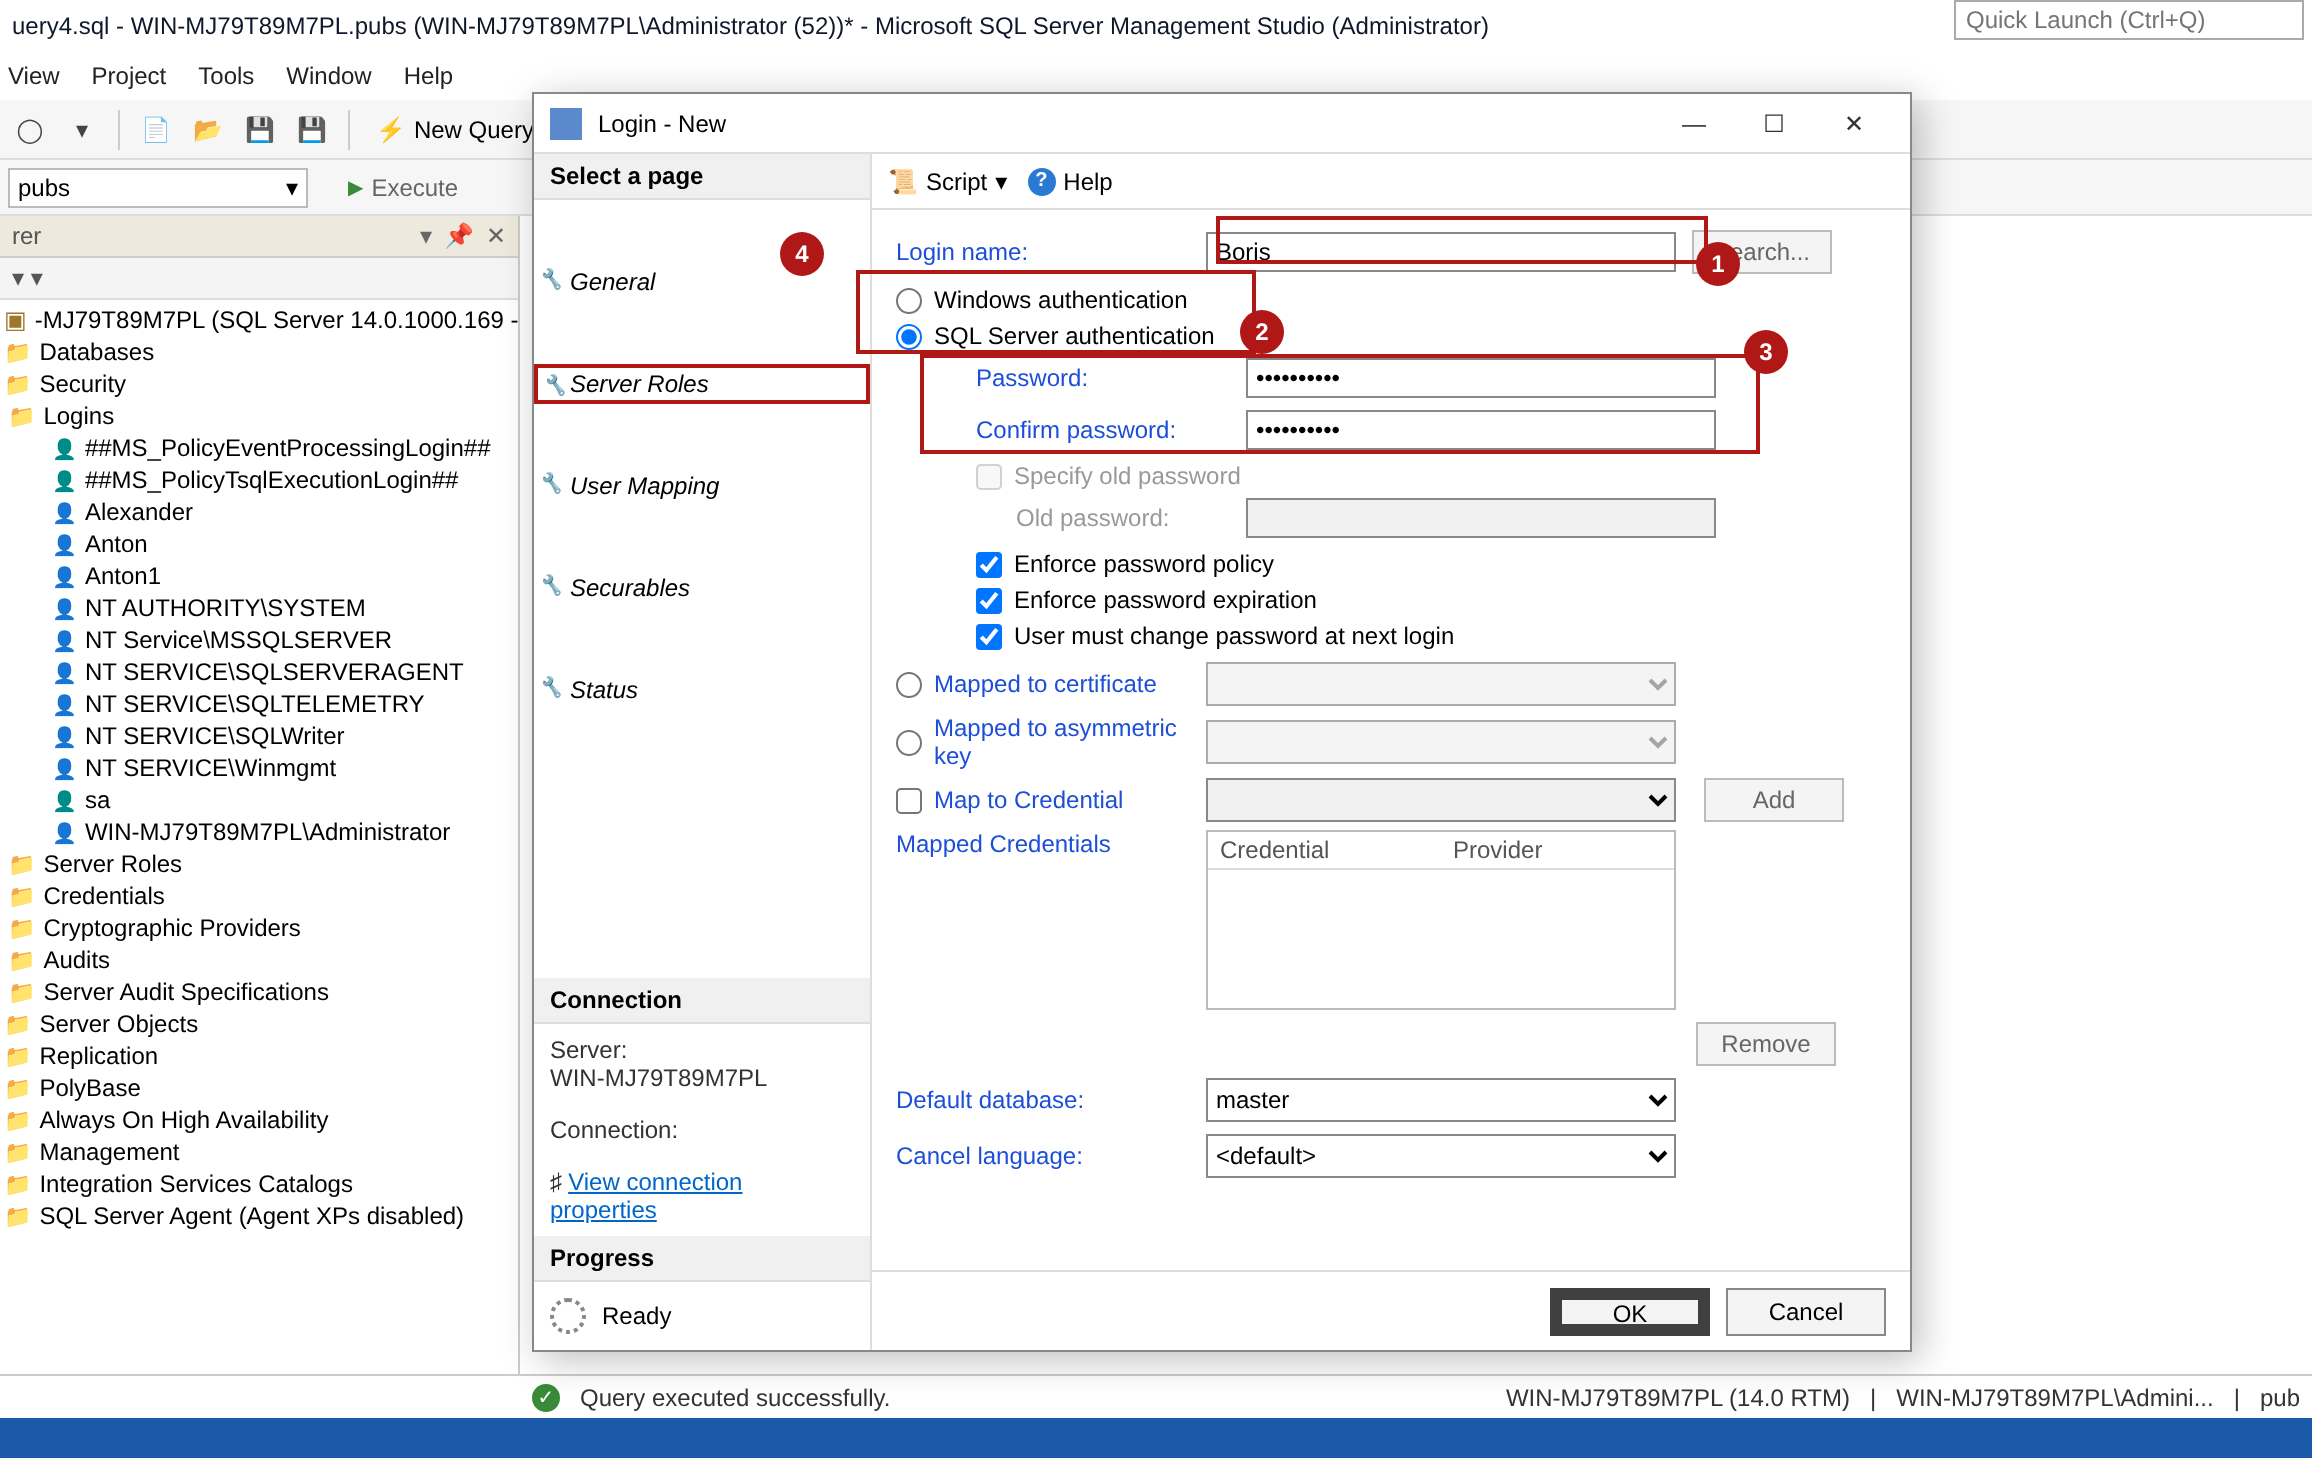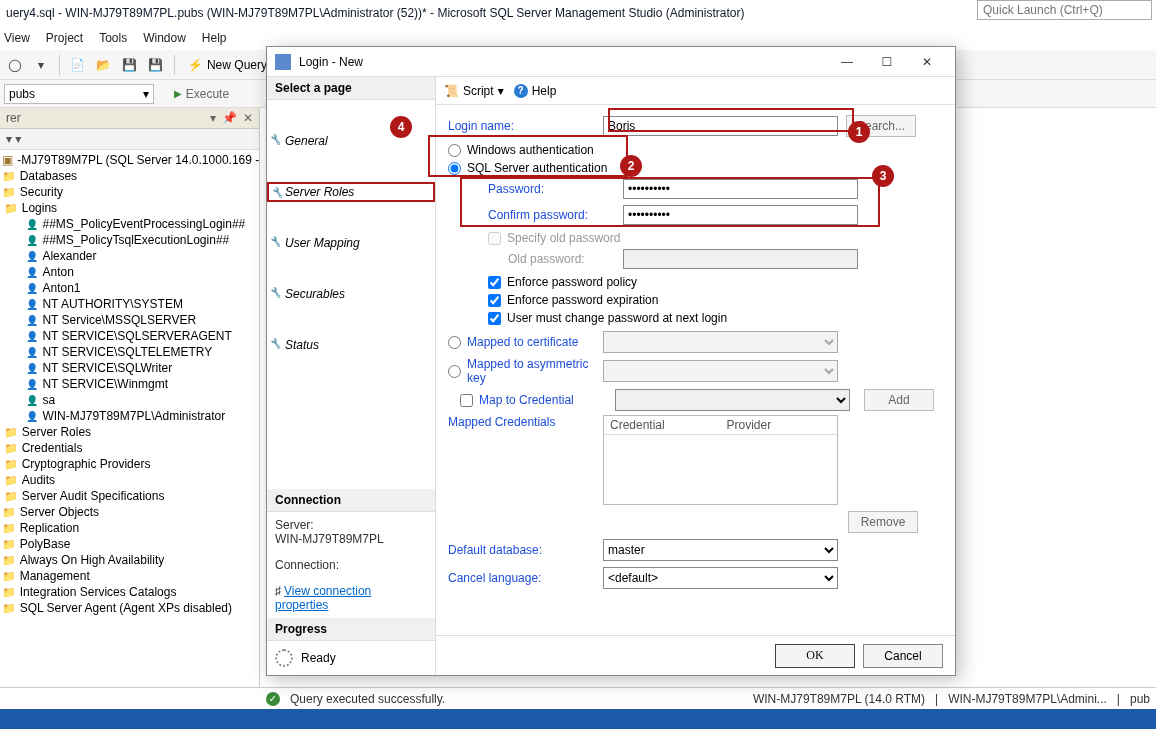--- a/index.html
+++ b/index.html
@@ -72,33 +72,33 @@
 .lbl { width: 155px; color: #1d4ed8; }
 .lbl.sub { padding-left: 40px; width: 175px; }
 .lbl.disabled { color: #999; }
 input[type=text], input[type=password] { border: 1px solid #888; padding: 2px 4px; height: 20px; width: 235px; background: #fff; }
 input[disabled] { background: #f0f0f0; color: #999; }
 select.wide { width: 235px; height: 22px; border: 1px solid #888; background: #f0f0f0; }
 select.wide2 { width: 235px; height: 22px; border: 1px solid #888; background: #fff; }
 .search-btn, .add-btn, .remove-btn { width: 70px; height: 22px; border: 1px solid #bbb; background: #f4f4f4; color: #666; cursor: default; margin-left: 8px; }
 .radio-row { display: flex; align-items: center; gap: 6px; margin-bottom: 4px; padding-left: 0; }
 .cb-row { display: flex; align-items: center; gap: 6px; margin-bottom: 4px; padding-left: 40px; }
-.cb-row.noindent { padding-left: 0; margin-left: 12px; }
+.cb-row.noindent { padding-left: 0; }
 .cb-row.disabled { color: #999; }
 
 .redbox1 { position: absolute; border: 2px solid #b01818; }
 .callout { width: 22px; height: 22px; border-radius: 50%; background: #b01818; color: #fff; display: flex; align-items: center; justify-content: center; font-weight: bold; position: absolute; z-index: 20; font-size: 12px; }
 
 .cred-table { width: 235px; height: 90px; border: 1px solid #bbb; background: #fff; }
 .cred-table .thdr { display: flex; border-bottom: 1px solid #ddd; }
 .cred-table .thdr div { flex: 1; padding: 2px 6px; color: #555; }
 
 .dlg-foot { height: 40px; border-top: 1px solid #ddd; display: flex; align-items: center; justify-content: flex-end; padding: 0 12px; gap: 8px; }
 .dlg-foot button { width: 80px; height: 24px; border: 1px solid #888; background: #f4f4f4; cursor: default; }
-.dlg-foot button.primary { border: 1px solid #404040; font-family: Liberation Serif, serif; }
+.dlg-foot button.primary { border: 6px solid #404040; }
 
 
 .statusbar { position: absolute; bottom: 20px; left: 0; right: 0; height: 22px; background: #fff; border-top: 1px solid #ccc; display: flex; align-items: center; padding: 0 6px; gap: 10px; color: #333; }
 .statusbar .spacer { flex: 1; }
 .status-ok { width: 14px; height: 14px; border-radius: 50%; background: #3a8a3a; color: #fff; display: inline-flex; align-items: center; justify-content: center; font-size: 10px; }
 .bottombar { position: absolute; bottom: 0; left: 0; right: 0; height: 20px; background: #1a5aa8; }
 </style>
 </head>
 <body>
 

